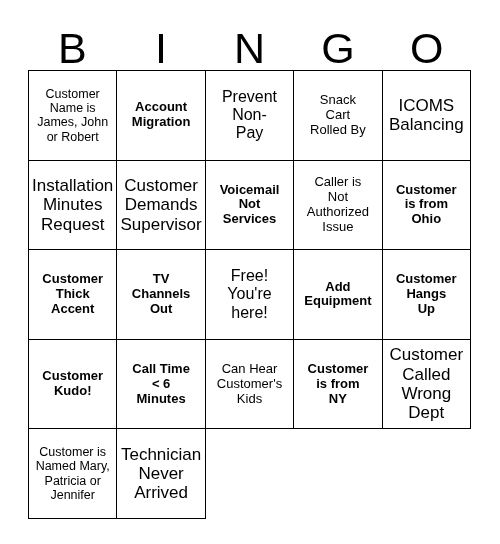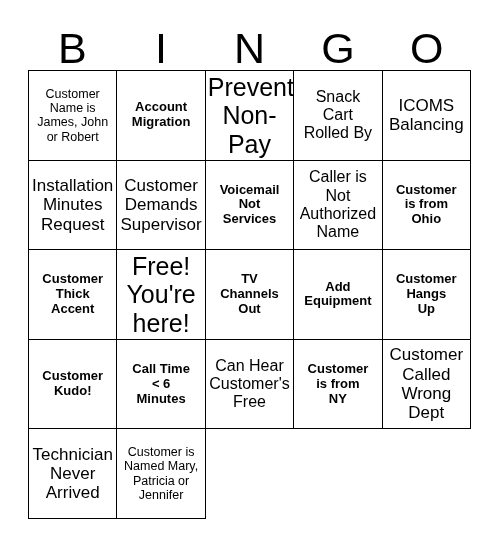--- a/index.html
+++ b/index.html
@@ -68,24 +68,24 @@
     overflow: hidden;
   }
   .cell-text {
     display: block;
     width: 100%;
     line-height: 1.14;
     white-space: pre-line;
     font-family: "Liberation Sans", sans-serif;
   }
   
-  .fs-xl .cell-text { font-size: 25px; }
+  .fs-xl .cell-text { font-size: 16px; }
   .fs-lg .cell-text { font-size: 13px; font-weight: bold; }
   .fs-md .cell-text { font-size: 17px; }
-  .fs-sm .cell-text { font-size: 16px; }
+  .fs-sm .cell-text { font-size: 13px; }
   .fs-xs .cell-text { font-size: 12.5px; }
 </style>
 </head>
 <body>
 
 <div id="card">
 
   <div id="header-row">
     <div class="header-letter">B</div>
     <div class="header-letter">I</div>
@@ -131,82 +131,82 @@
       </div>
       <div class="cell fs-lg">
         <span class="cell-text">Voicemail
 Not
 Services</span>
       </div>
       <div class="cell fs-sm">
         <span class="cell-text">Caller is
 Not
 Authorized
-Name</span>
+Issue</span>
       </div>
       <div class="cell fs-lg">
         <span class="cell-text">Customer
 is from
 Ohio</span>
       </div>
       <div class="cell fs-lg">
         <span class="cell-text">Customer
 Thick
 Accent</span>
+      </div>
+      <div class="cell fs-lg">
+        <span class="cell-text">TV
+Channels
+Out</span>
       </div>
       <div class="cell fs-xl">
         <span class="cell-text">Free!
 You're
 here!</span>
       </div>
       <div class="cell fs-lg">
-        <span class="cell-text">TV
-Channels
-Out</span>
-      </div>
-      <div class="cell fs-lg">
         <span class="cell-text">Add
 Equipment</span>
       </div>
       <div class="cell fs-lg">
         <span class="cell-text">Customer
 Hangs
 Up</span>
       </div>
       <div class="cell fs-lg">
         <span class="cell-text">Customer
 Kudo!</span>
       </div>
       <div class="cell fs-lg">
         <span class="cell-text">Call Time
 &lt; 6
 Minutes</span>
       </div>
       <div class="cell fs-sm">
         <span class="cell-text">Can Hear
 Customer's
-Free</span>
+Kids</span>
       </div>
       <div class="cell fs-lg">
         <span class="cell-text">Customer
 is from
 NY</span>
       </div>
       <div class="cell fs-md">
         <span class="cell-text">Customer
 Called
 Wrong
 Dept</span>
-      </div>
-      <div class="cell fs-md">
-        <span class="cell-text">Technician
-Never
-Arrived</span>
       </div>
       <div class="cell fs-xs">
         <span class="cell-text">Customer is
 Named Mary,
 Patricia or
 Jennifer</span>
       </div>
+      <div class="cell fs-md">
+        <span class="cell-text">Technician
+Never
+Arrived</span>
+      </div>
     </div>
 
 </div>
 
 </body></html>

